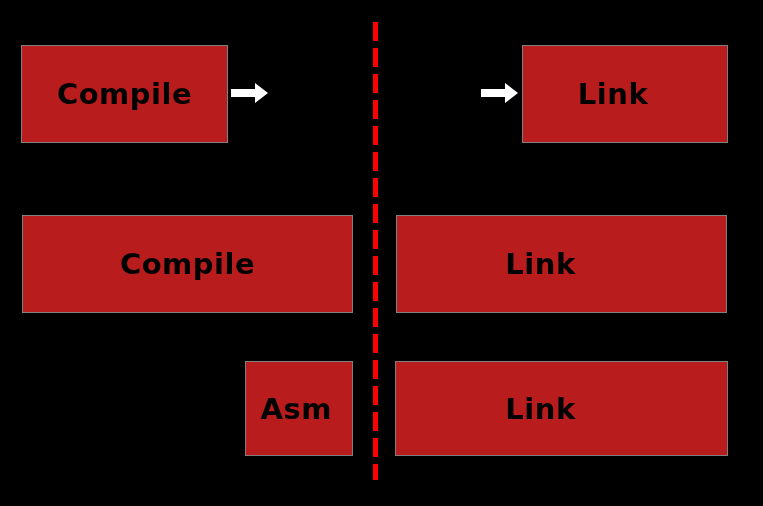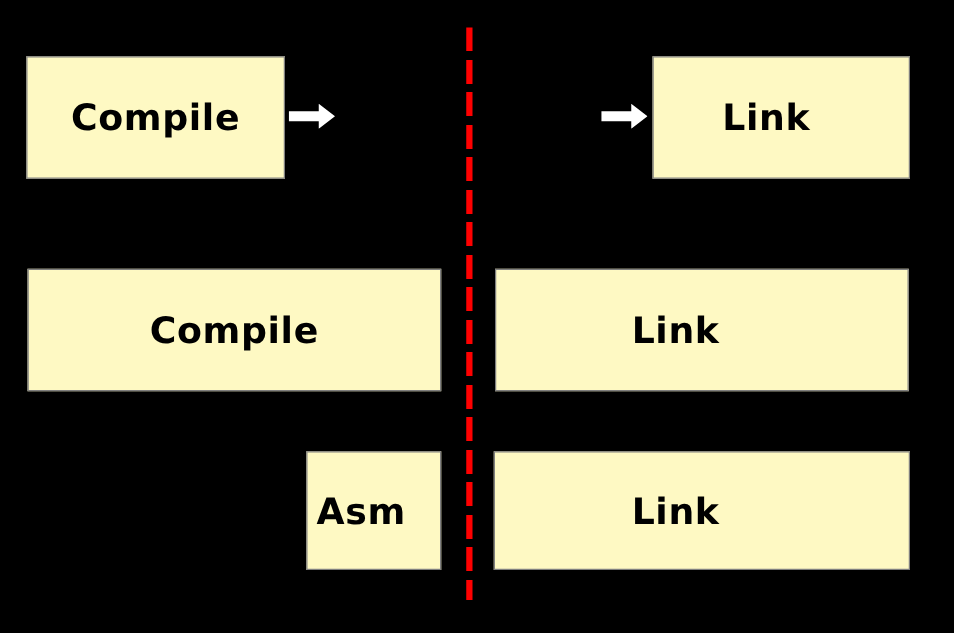--- a/index.html
+++ b/index.html
@@ -10,41 +10,41 @@
   .canvas {
     position: relative;
     width: 763px;
     height: 506px;
     background: #000000;
     overflow: hidden;
     font-family: "DejaVu Sans", "Liberation Sans", sans-serif;
   }
   .box {
     position: absolute;
-    background: #fef9c3;
+    background: #b91c1c;
     border: 1px solid #808080;
     box-sizing: border-box;
     display: flex;
     align-items: center;
     justify-content: center;
     color: #000000;
     font-weight: bold;
     font-size: 29px;
     letter-spacing: 0.5px;
     white-space: nowrap;
   }
   
   .box.top-compile  { left: 21px;  top: 45px;  width: 207px; height: 98px; }
   .box.top-assemble { left: 272px; top: 45px;  width: 205px; height: 98px; }
   .box.top-link     { left: 522px; top: 45px;  width: 206px; height: 98px; padding-right: 24px; }
   
   .box.mid-compile  { left: 22px;  top: 215px; width: 331px; height: 98px; }
   .box.mid-link     { left: 396px; top: 215px; width: 331px; height: 98px; padding-right: 42px; }
   
-  .box.bottom-asm   { left: 245px; top: 361px; width: 108px; height: 95px; padding-right: 20px; }
+  .box.bottom-asm   { left: 245px; top: 361px; width: 108px; height: 95px; padding-right: 20px; justify-content: flex-end; }
   .box.bottom-link  { left: 395px; top: 361px; width: 333px; height: 95px; padding-right: 42px; }
 
   .flow-arrow {
     position: absolute;
     top: 83px;
     width: 37px;
     height: 20px;
   }
   .flow-arrow.arrow-1 { left: 231px; }
   .flow-arrow.arrow-2 { left: 481px; }

